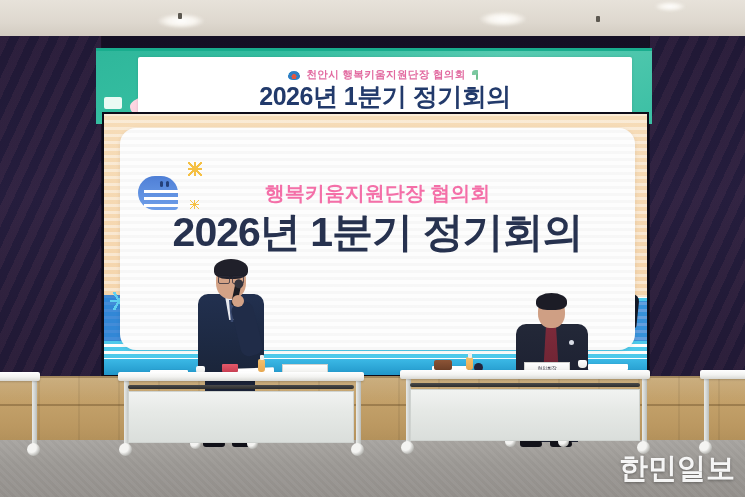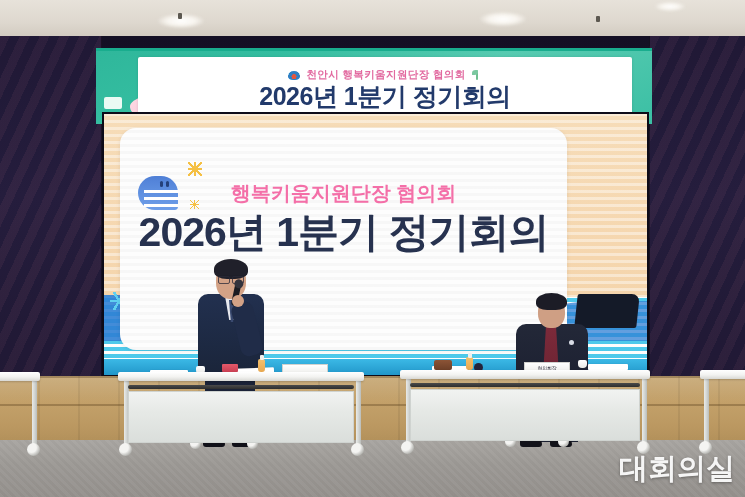--- a/index.html
+++ b/index.html
@@ -181,21 +181,21 @@
     background: #2f7fd4; opacity: 0.9;
     border-radius: 0 60% 0 0;
   }
   .scr-blue-blob2 {
     position: absolute; right: 0; bottom: 34px; width: 22%; height: 40px;
     background: #2f7fd4; opacity: 0.75;
     border-radius: 60% 0 0 0;
   }
   
   .scr-card {
-    position: absolute; left: 16px; top: 14px; width: 447px; height: 222px;
+    position: absolute; left: 16px; top: 14px; width: 515px; height: 222px;
     background: #fdfdfd; border-radius: 16px;
     box-shadow: 0 1px 4px rgba(0,0,0,0.08);
     overflow: hidden;
   }
   .scr-card::before {
     content: ""; position: absolute; inset: 0;
     background: repeating-linear-gradient(0deg, rgba(0,0,0,0.022) 0 3px, rgba(0,0,0,0) 3px 7px);
   }
   .scr-logo {
     position: absolute; left: 18px; top: 48px; width: 40px; height: 36px;
@@ -681,15 +681,15 @@
     <div class="tbl-leg tbl-leg-r"></div>
     <div class="caster cs-l"></div>
     <div class="caster cs-r"></div>
     <div class="caster cs-m1"></div>
     <div class="caster cs-m2"></div>
     <div class="tbl-modesty"></div>
     <div class="tbl-rail"></div>
     <div class="tbl-top"></div>
   </div>
 
-  <div class="watermark">대회의실</div>
+  <div class="watermark">한민일보</div>
 
 </div>
 
 </body></html>

